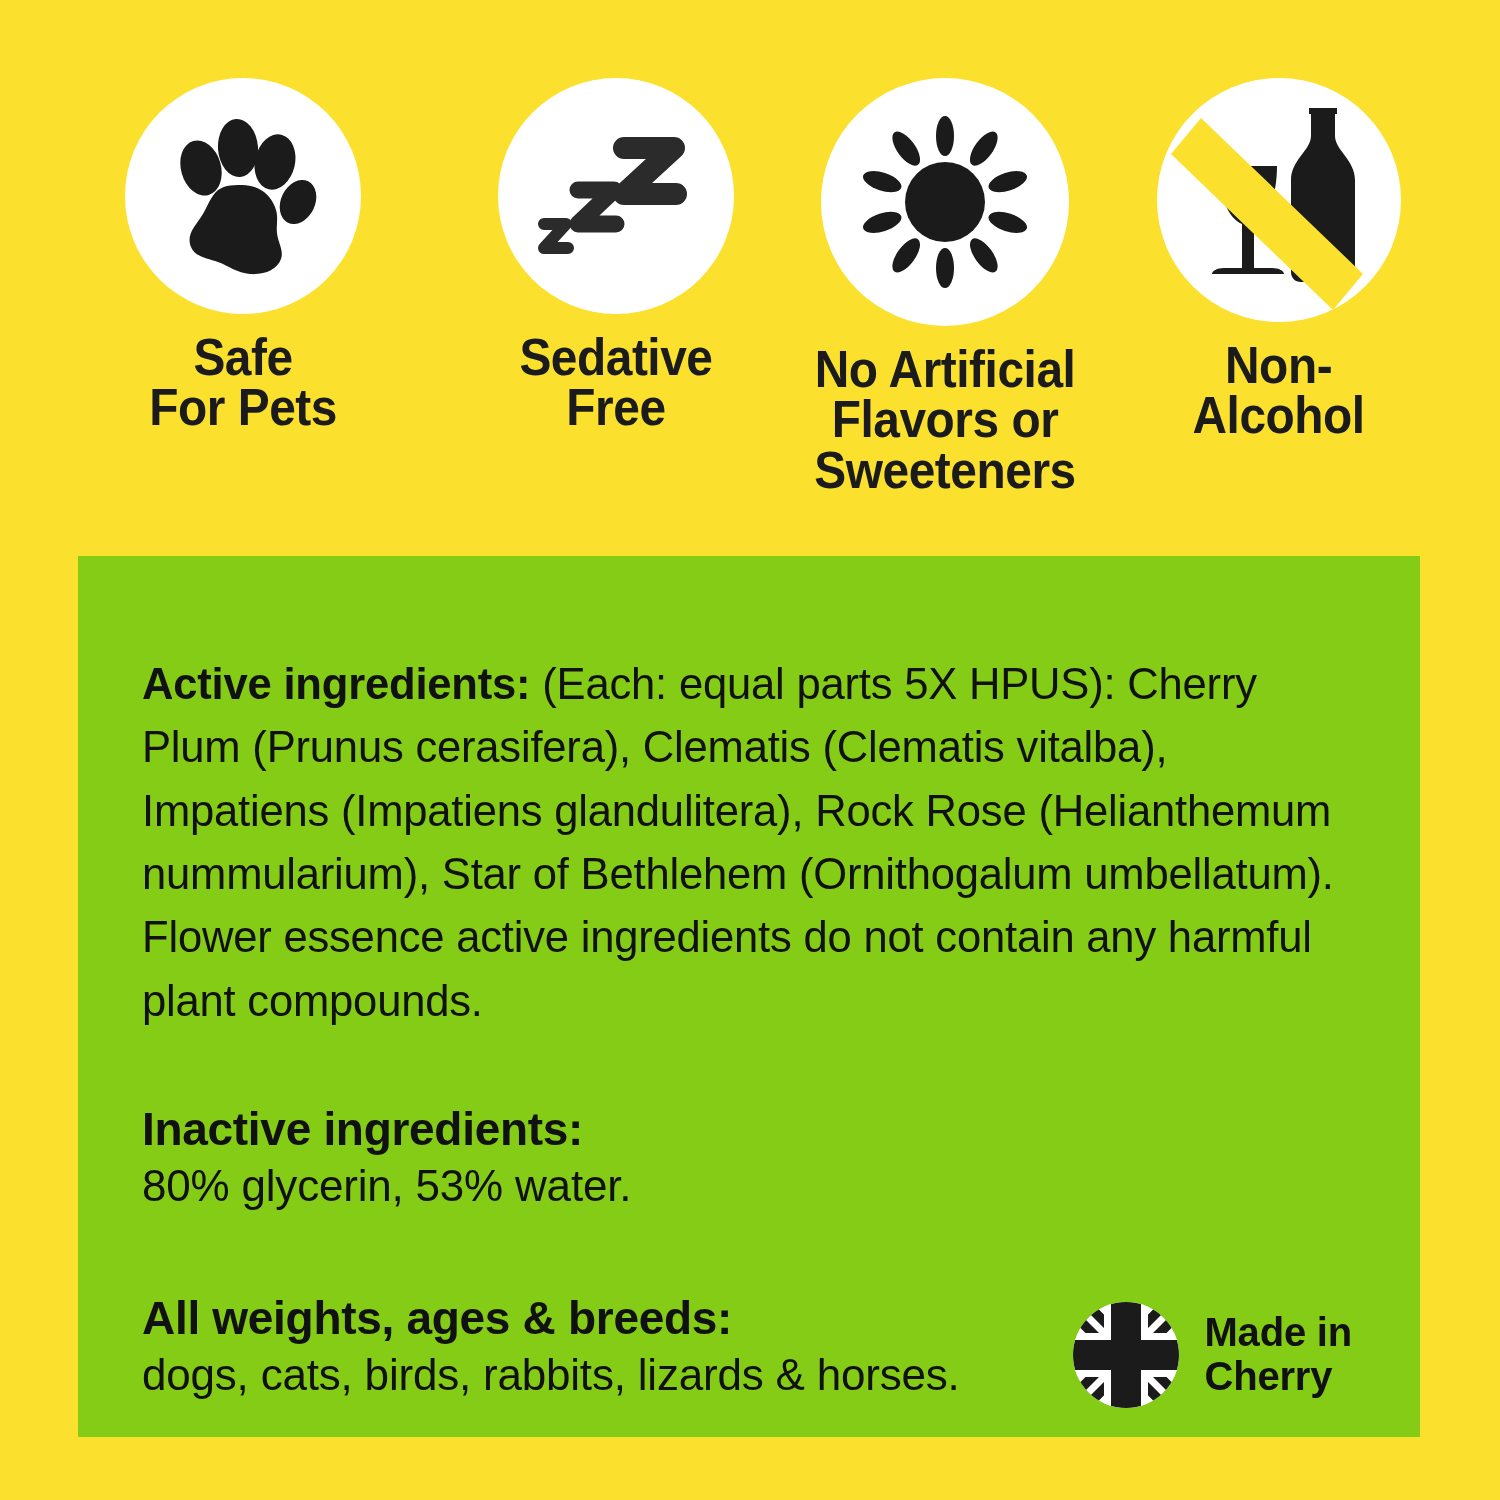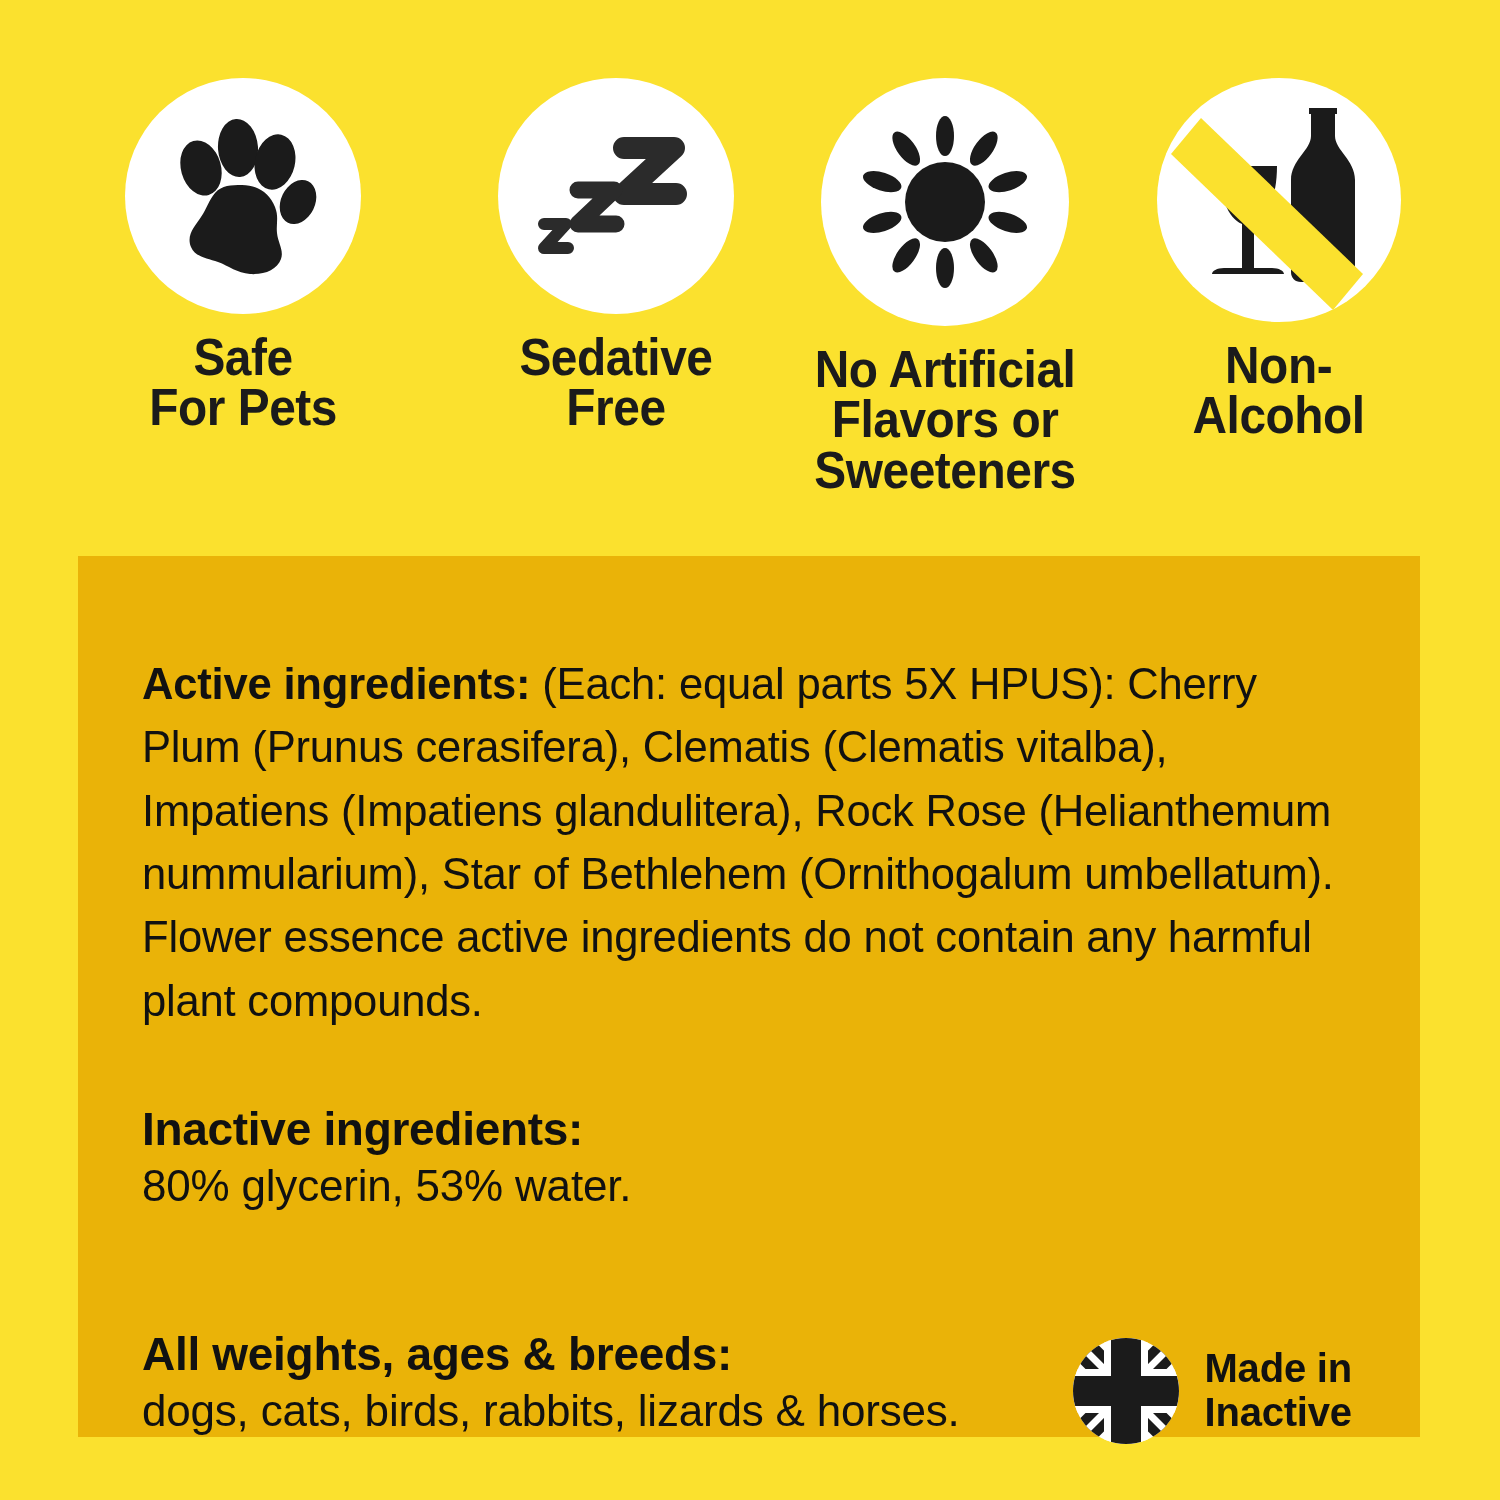--- a/index.html
+++ b/index.html
@@ -73,21 +73,21 @@
   #badge-noartif .badge-disc { width: 248px; height: 248px; }
   #badge-nonalc  .badge-disc { width: 244px; height: 244px; }
 
   
   .info-card {
     position: absolute;
     left: 78px;
     top: 556px;
     width: 1342px;
     height: 881px;
-    background: #eab308;
+    background: #84cc16;
     box-sizing: border-box;
     padding: 52px 58px 0 64px;
   }
 
   .body-text {
     color: #111111;
     font-family: "Liberation Sans Narrow", "Liberation Sans", sans-serif;
     font-size: 44px;
     line-height: 1.44;
     letter-spacing: -0.2px;
@@ -110,21 +110,21 @@
   .section-sub {
     color: #111111;
     font-family: "Liberation Sans Narrow", "Liberation Sans", sans-serif;
     font-size: 44px;
     line-height: 1.3;
     letter-spacing: -0.2px;
   }
 
   .block-active   { margin: 0 0 0 0; }
   .block-inactive { margin-top: 70px; }
-  .block-breeds   { margin-top: 112px; }
+  .block-breeds   { margin-top: 76px; }
 
   .breeds-row {
     display: flex;
     align-items: flex-start;
     justify-content: space-between;
   }
   .breeds-text { flex: 0 0 auto; }
 
   
   .made-in {
@@ -290,18 +290,18 @@
               <line x1="-10" y1="56" x2="122" y2="56"></line>
             </g>
 
             <g stroke="#1b1b1b" stroke-width="30">
               <line x1="56" y1="-10" x2="56" y2="122"></line>
               <line x1="-10" y1="56" x2="122" y2="56"></line>
             </g>
           </g>
         </svg>
         <div class="made-in-label">Made in
-Inactive</div>
+Cherry</div>
       </div>
     </div>
   </div>
 
 </div>
 
 </body></html>

